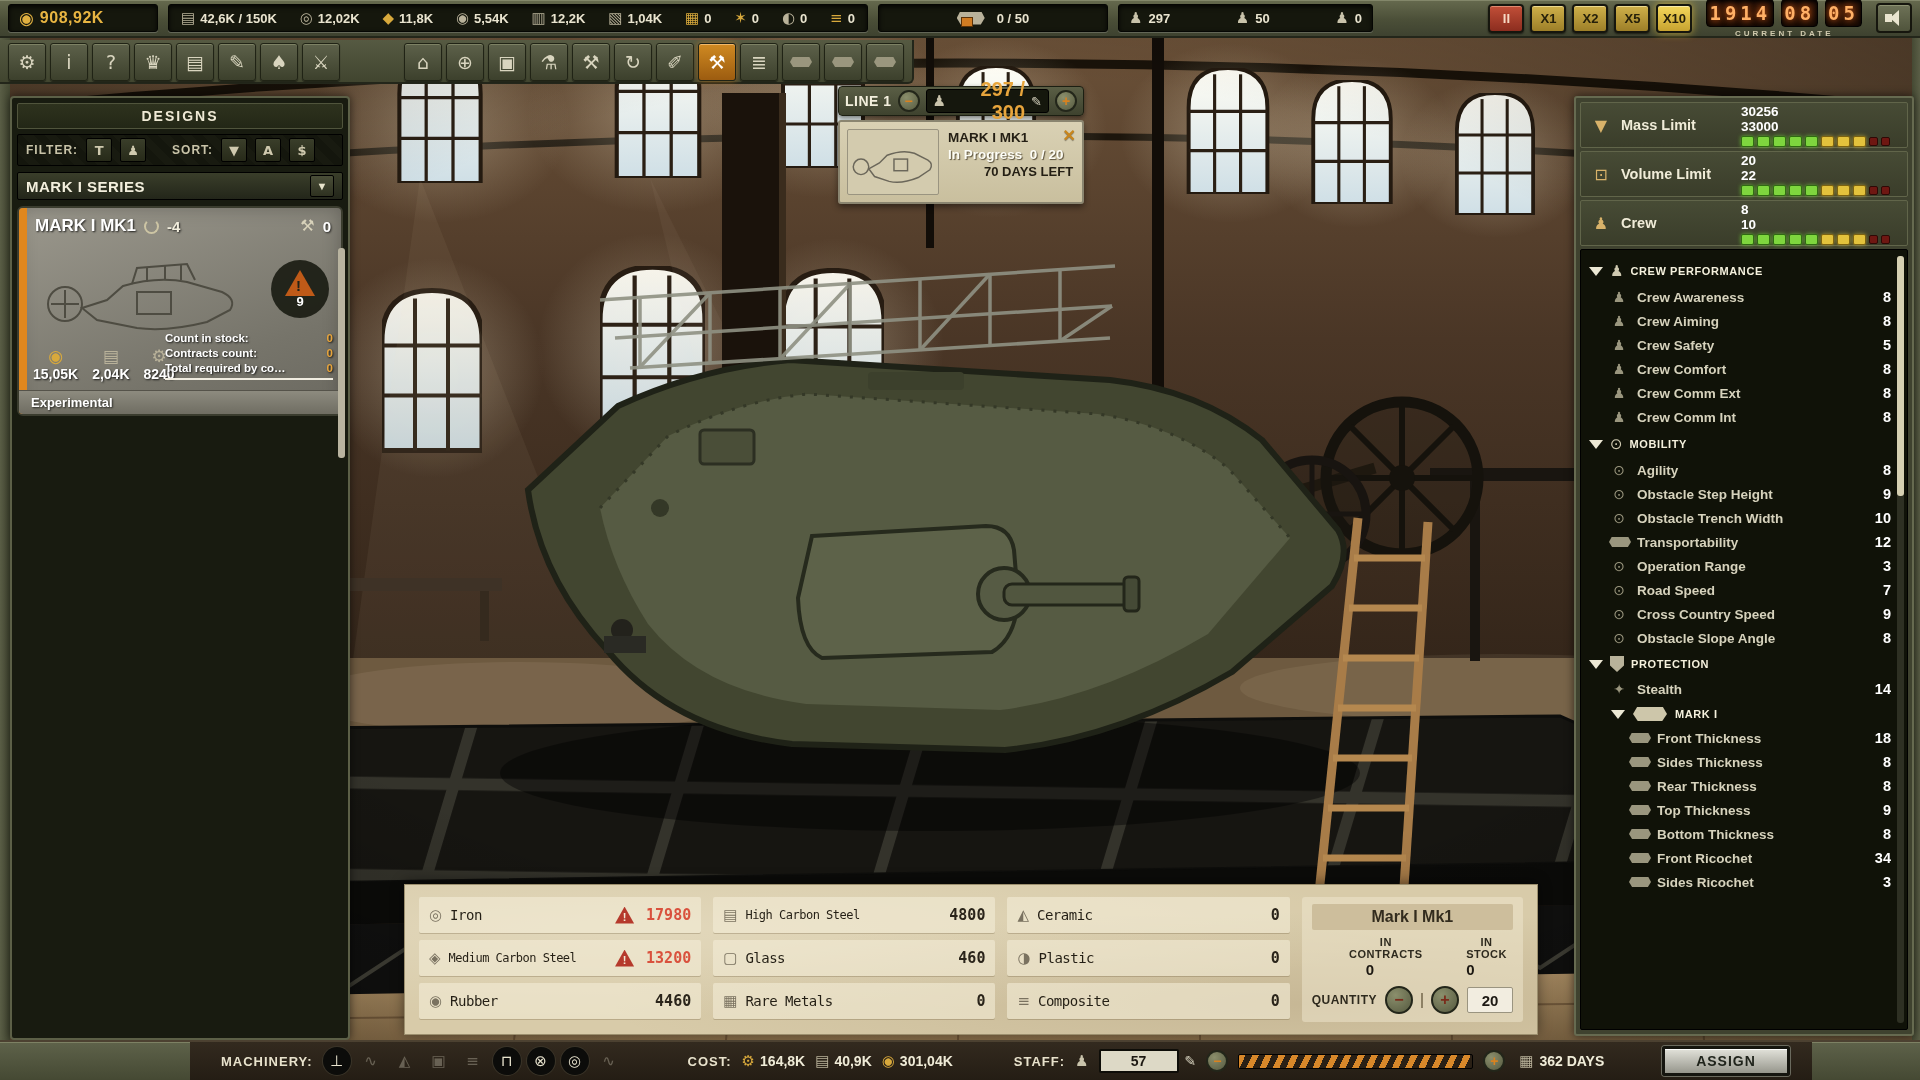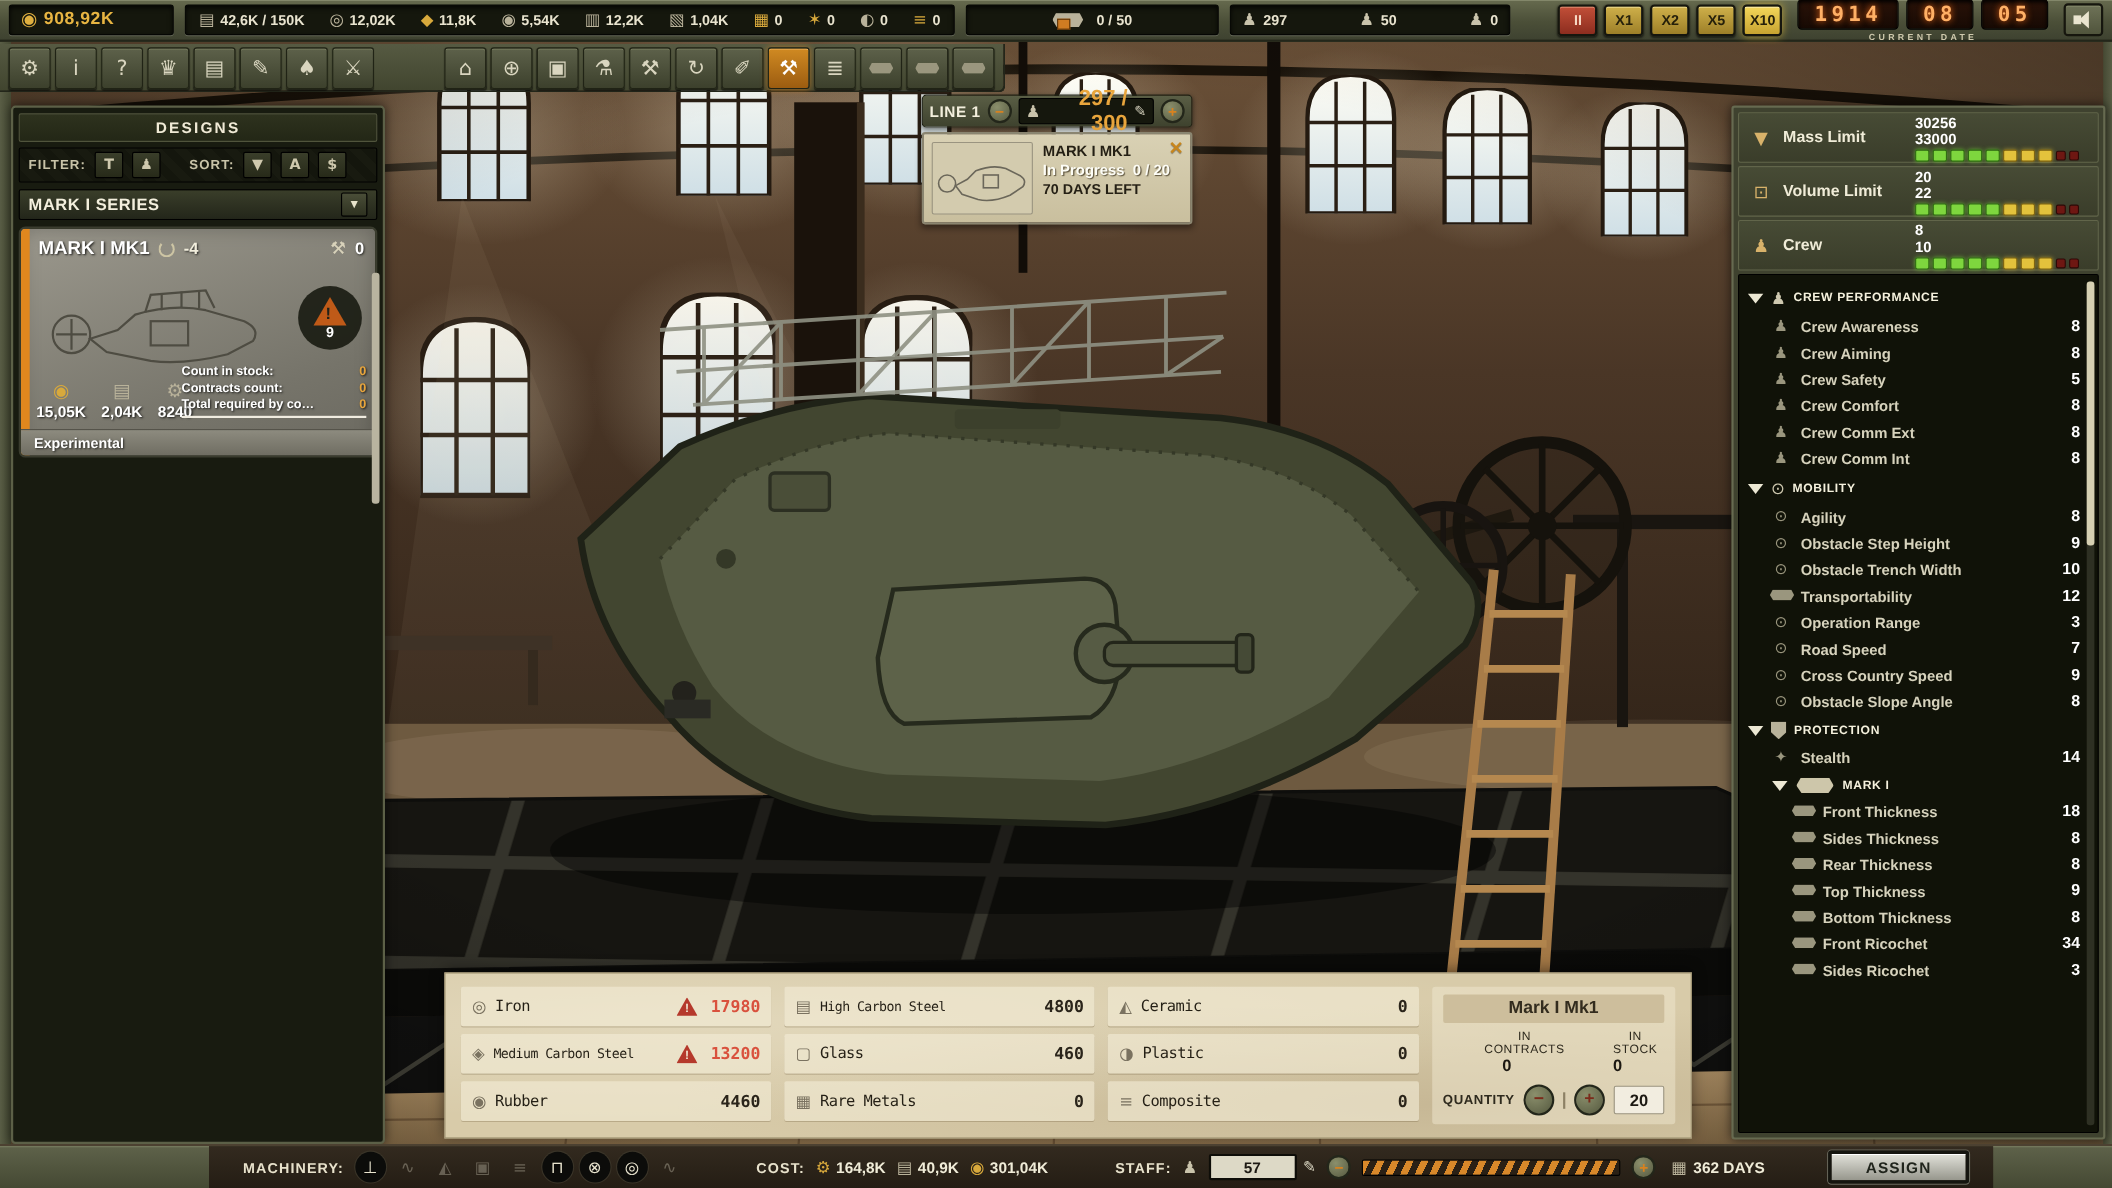--- a/index.html
+++ b/index.html
@@ -40,21 +40,21 @@
   .speed-cluster { display:flex; gap:6px; margin-left:auto; align-items:center; }
   .spd { width:36px; height:29px; border:2px solid #16160e; border-radius:4px; cursor:pointer;
     background:linear-gradient(#cfb04a,#9d7f28); color:#26200a; font-weight:800; font-size:13px;
     box-shadow:inset 0 1px 0 #ecd98e, 0 1px 2px rgba(0,0,0,.6); font-family:"Liberation Sans",sans-serif; }
   .spd.pause { background:linear-gradient(#c24f38,#8c2d1f); color:#f6d8c4; box-shadow:inset 0 1px 0 #e08a70,0 1px 2px rgba(0,0,0,.6); }
   .spd.active { background:linear-gradient(#f4d75a,#c7a330); box-shadow:0 0 8px rgba(240,200,60,.7), inset 0 1px 0 #fbeca8; }
 
   .date-block { display:flex; flex-direction:column; align-items:center; margin:0 4px; }
   .date-box { display:flex; gap:7px; }
   .date-group { background:linear-gradient(#2a1208,#170a04); border:1px solid #000; border-radius:4px;
-    padding:2px 14px; color:#ffb066; font-family:"DejaVu Sans Mono",monospace; font-weight:700;
+    padding:2px 2px; color:#ffb066; font-family:"DejaVu Sans Mono",monospace; font-weight:700;
     font-size:19px; letter-spacing:4px; text-shadow:0 0 7px rgba(255,110,20,.95);
     box-shadow:inset 0 2px 4px #000; line-height:22px; }
   .date-label { margin-top:2px; font-size:8px; font-weight:700; letter-spacing:3px; color:#cfc9ad; }
 
   .sound-btn { width:36px; height:30px; border:2px solid #16160e; border-radius:4px; cursor:pointer;
     background:linear-gradient(#6e725?,#50543c); background:linear-gradient(#6e7257,#50543c);
     display:flex; align-items:center; justify-content:center; box-shadow:inset 0 1px 0 #8d9172; }
   .spk { position:relative; width:18px; height:16px; }
   .spk::before { content:""; position:absolute; left:0; top:4px; width:7px; height:8px; background:#e9e4cf; }
   .spk::after { content:""; position:absolute; left:5px; top:0; border-top:8px solid transparent;
@@ -147,21 +147,21 @@
   .lp-counter { flex:1; height:24px; background:#15170d; border:1px solid #000; border-radius:3px;
     display:flex; align-items:center; gap:6px; padding:0 6px; }
   .lp-count-val { color:#e8a53c; font-weight:800; font-size:20px; flex:1; text-align:right; }
   .lp-edit { color:#d8d4c0; font-size:13px; cursor:pointer; font-family:"DejaVu Sans",sans-serif; }
   .lp-card { margin-top:4px; background:linear-gradient(#d9d1b4,#c9bf9e); border:2px solid #8a8570;
     border-radius:3px; display:flex; box-shadow:0 3px 6px rgba(0,0,0,.45); position:relative; }
   .lp-thumb { width:92px; height:66px; margin:7px; background:#d3cbae; border:1px solid #9a9480; border-radius:2px; }
   .lp-info { padding:8px 4px 6px 2px; flex:1; }
   .lp-name { color:#241f14; font-weight:800; font-size:13.5px; }
   .lp-progress { color:#fdfdf6; font-weight:800; font-size:13.5px; text-shadow:1px 1px 1px rgba(60,50,30,.8); margin-top:2px; }
-  .lp-days { color:#241f14; font-weight:800; font-size:13px; margin-top:2px; }
+  .lp-days { color:#241f14; font-weight:800; font-size:13px; margin-top:2px;margin-left:36px; }
   .lp-close { position:absolute; right:6px; top:6px; color:#c8861c; font-weight:800; font-size:16px;
     cursor:pointer; line-height:1; text-shadow:0 1px 1px rgba(0,0,0,.4); }
 
   
   .stats-panel { position:absolute; left:1574px; top:96px; width:340px; height:940px; z-index:20;
     background:#3f422f; border:2px solid #666a50; border-radius:3px; padding:4px;
     box-shadow:0 0 10px rgba(0,0,0,.6); display:flex; flex-direction:column; }
   .limit-row { height:46px; margin-bottom:3px; background:linear-gradient(#474b35,#3a3d2a);
     border:1px solid #61654a; border-radius:2px; display:flex; align-items:center; padding:0 8px; gap:8px; }
   .limit-icon { width:24px; text-align:center; color:#d8b26a; font-size:16px; font-family:"DejaVu Sans",sans-serif; }
@@ -214,21 +214,21 @@
     color:#f2e8d4; font-weight:800; font-size:11px; line-height:11px; }
   .m-val { font-family:"DejaVu Sans Mono",monospace; font-weight:700; font-size:15px; color:#2a241a; }
   .m-val.warn { color:#d9513d; }
 
   .order-box { flex:1; background:rgba(240,232,208,.5); border-radius:3px; padding:7px 10px;
     display:flex; flex-direction:column; }
   .ob-title { height:26px; background:rgba(203,189,154,.95); border-radius:2px; display:flex;
     align-items:center; justify-content:center; color:#332c1e; font-weight:800; font-size:16px; }
   .ob-mid { display:flex; justify-content:space-around; margin-top:6px; }
   .ob-cell { text-align:center; }
-  .ob-lab { font-size:11px; font-weight:400; letter-spacing:.5px; color:#2e2a1e;padding-left:32px; }
+  .ob-lab { font-size:11px; font-weight:700; letter-spacing:.5px; color:#2e2a1e;padding-left:32px; }
   .ob-val { font-size:15px; font-weight:800; color:#1c1812; margin-top:1px; }
   .ob-qty { display:flex; align-items:center; gap:8px; margin-top:8px; }
   .ob-qty-lab { font-size:12px; font-weight:800; color:#2e2a1e; letter-spacing:.5px; }
   .qty-btn { width:28px; height:28px; border-radius:50%; border:2px solid #23261a; cursor:pointer;
     background:radial-gradient(circle at 35% 30%,#8b8f6c,#565a40); color:#7a2a1a; font-weight:800;
     font-size:16px; line-height:1; display:flex; align-items:center; justify-content:center; }
   .qty-bar { flex:1; height:15px; background:#e9e1c8; border:1px solid #8d8165; display:flex; overflow:hidden; }
   .qty-bar .dark { width:42%; background:repeating-linear-gradient(115deg,#1a1a1a 0 5px,transparent 5px 11px); }
   .qty-bar .light { flex:1; background:repeating-linear-gradient(115deg,#fdfbf2 0 5px,#cfc5a6 5px 11px); }
   .qty-val { width:46px; height:26px; background:#f2ede0; border:1px solid #9a9480; border-radius:2px;

